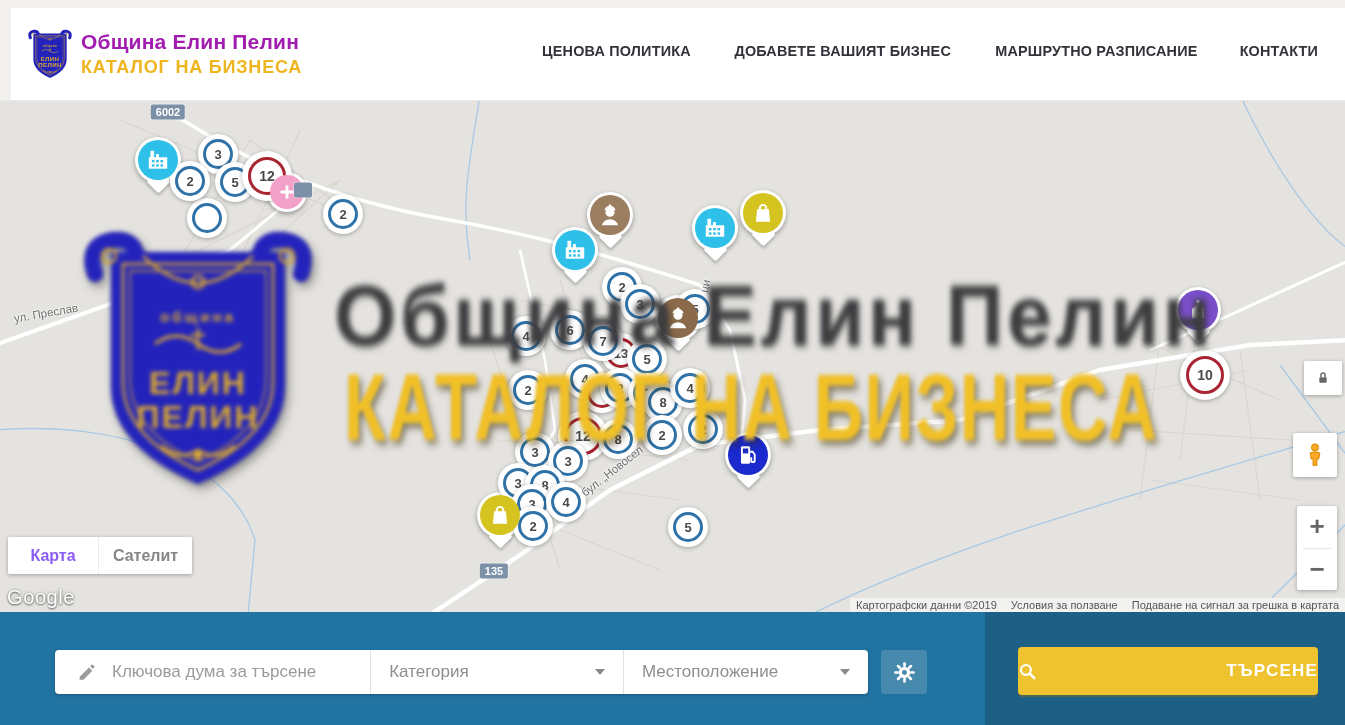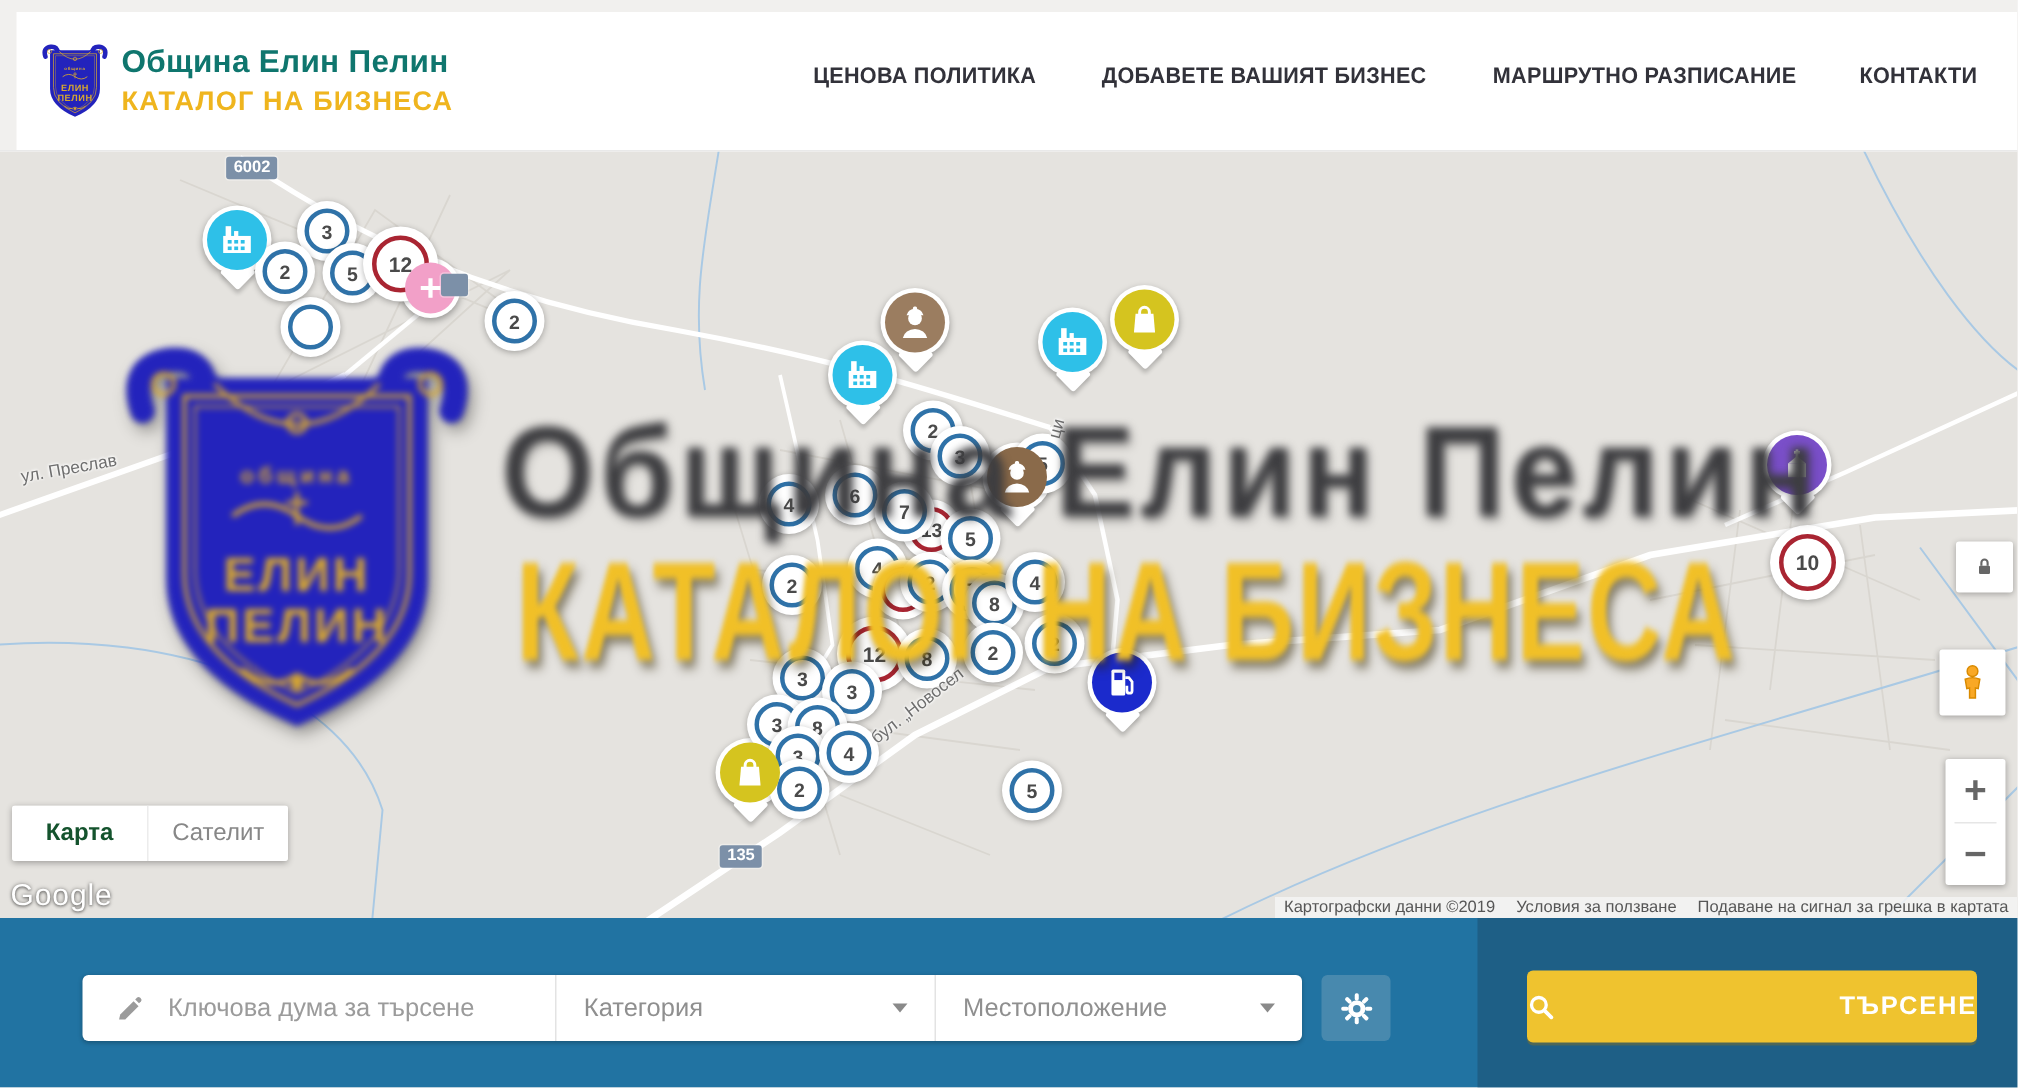--- a/index.html
+++ b/index.html
@@ -7,21 +7,21 @@
        font-family:"Liberation Sans",sans-serif;background:#fff;}
 
   
   .header{position:absolute;left:0;top:0;width:1345px;height:100px;background:#fff;
           border-bottom:1px solid #e9e9e9;z-index:30;}
   .header-topstrip{position:absolute;left:0;top:0;width:1345px;height:8px;background:#f1f0ee;}
   .header-leftstrip{position:absolute;left:0;top:0;width:11px;height:100px;background:#f1f0ee;}
   .logo{position:absolute;left:28px;top:21px;display:flex;align-items:center;}
   .logo-shield{width:44px;height:66px;}
   .logo-text{margin-left:9px;}
-  .logo-title{font-size:21px;font-weight:bold;color:#0f766e;letter-spacing:.2px;}
+  .logo-title{font-size:21px;font-weight:bold;color:#a21caf;letter-spacing:.2px;}
   .logo-subtitle{font-size:18px;font-weight:bold;color:#efb51e;letter-spacing:.8px;margin-top:3px;}
   .nav{position:absolute;right:25px;top:0;height:100px;display:flex;align-items:center;gap:36px;}
   .nav-item{font-size:15px;font-weight:bold;color:#32323a;letter-spacing:.2px;cursor:pointer;
             transform:scaleX(.96);white-space:nowrap;}
 
   
   .map{position:absolute;left:0;top:100px;width:1345px;height:512px;background:#e5e3df;overflow:hidden;}
   .roads{position:absolute;left:0;top:0;z-index:0;}
   .road-shield{position:absolute;z-index:2;background:#7c90a8;color:#fff;font-size:11px;font-weight:bold;
                padding:1px 5px;border-radius:2px;min-width:8px;min-height:13px;text-align:center;
@@ -54,22 +54,22 @@
             transform:scaleX(.93);transform-origin:left top;filter:blur(3px);white-space:nowrap;
             text-shadow:2px 3px 4px rgba(0,0,0,.25);}
   .wm-sub{left:344px;top:254px;font-size:94px;font-weight:bold;color:#f1c027;letter-spacing:2px;
           transform:scaleX(.73);transform-origin:left top;filter:blur(2px);white-space:nowrap;
           text-shadow:4px 5px 7px rgba(45,35,0,.55);}
 
   
   .maptype{position:absolute;left:8px;top:437px;z-index:8;display:flex;
            box-shadow:0 1px 4px rgba(0,0,0,.3);border-radius:2px;overflow:hidden;}
   .maptype-btn{height:37px;background:#fff;display:flex;align-items:center;justify-content:center;
-               font-size:16px;cursor:pointer;}
-  .maptype-map{width:90px;font-weight:bold;color:#14532d;}
+               font-size:16px;cursor:pointer;font-weight:bold;}
+  .maptype-map{width:90px;font-weight:bold;color:#8b5cf6;}
   .maptype-sat{width:93px;color:#878787;border-left:1px solid #ececec;}
   .google-logo{position:absolute;left:7px;top:486px;z-index:8;font-size:20px;font-weight:500;color:#fff;
                letter-spacing:.6px;text-shadow:0 1px 2px rgba(0,0,0,.5),0 0 3px rgba(0,0,0,.35);}
   .attribution{position:absolute;right:0;top:498px;height:14px;z-index:8;background:rgba(245,245,245,.85);
                display:flex;align-items:center;gap:14px;padding:0 6px;font-size:11px;color:#565656;white-space:nowrap;}
   .attribution span{cursor:pointer;}
   .attribution .attr-static{cursor:default;}
   .ctl{position:absolute;background:#fff;box-shadow:0 1px 4px rgba(0,0,0,.3);border-radius:2px;z-index:8;
        display:flex;align-items:center;justify-content:center;cursor:pointer;}
   .lock-btn{left:1304px;top:261px;width:38px;height:34px;}

